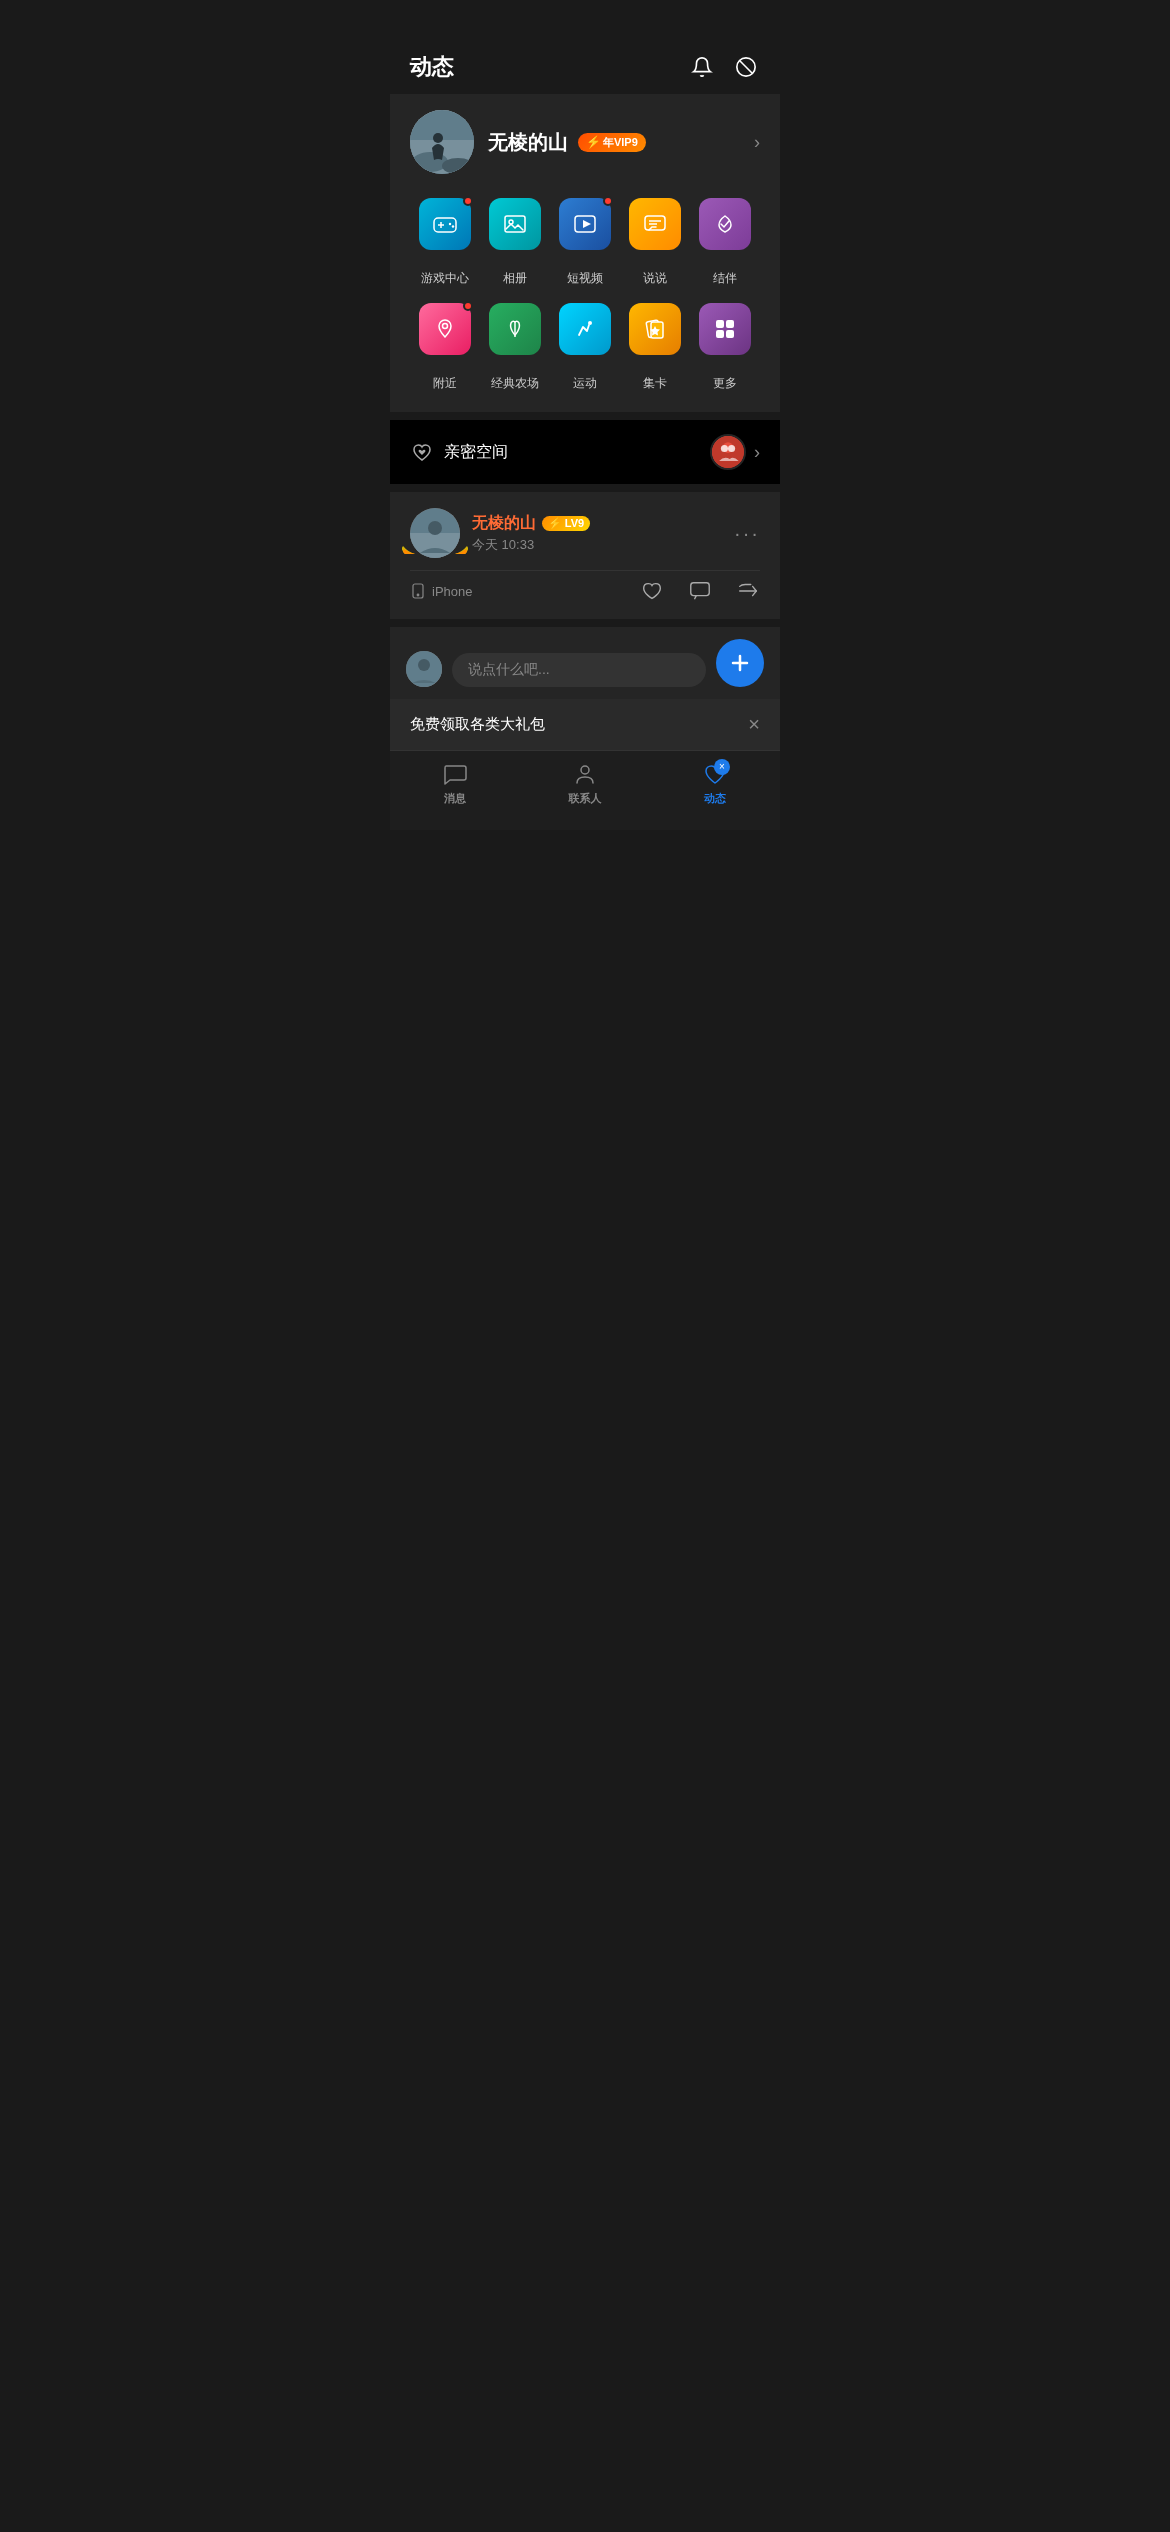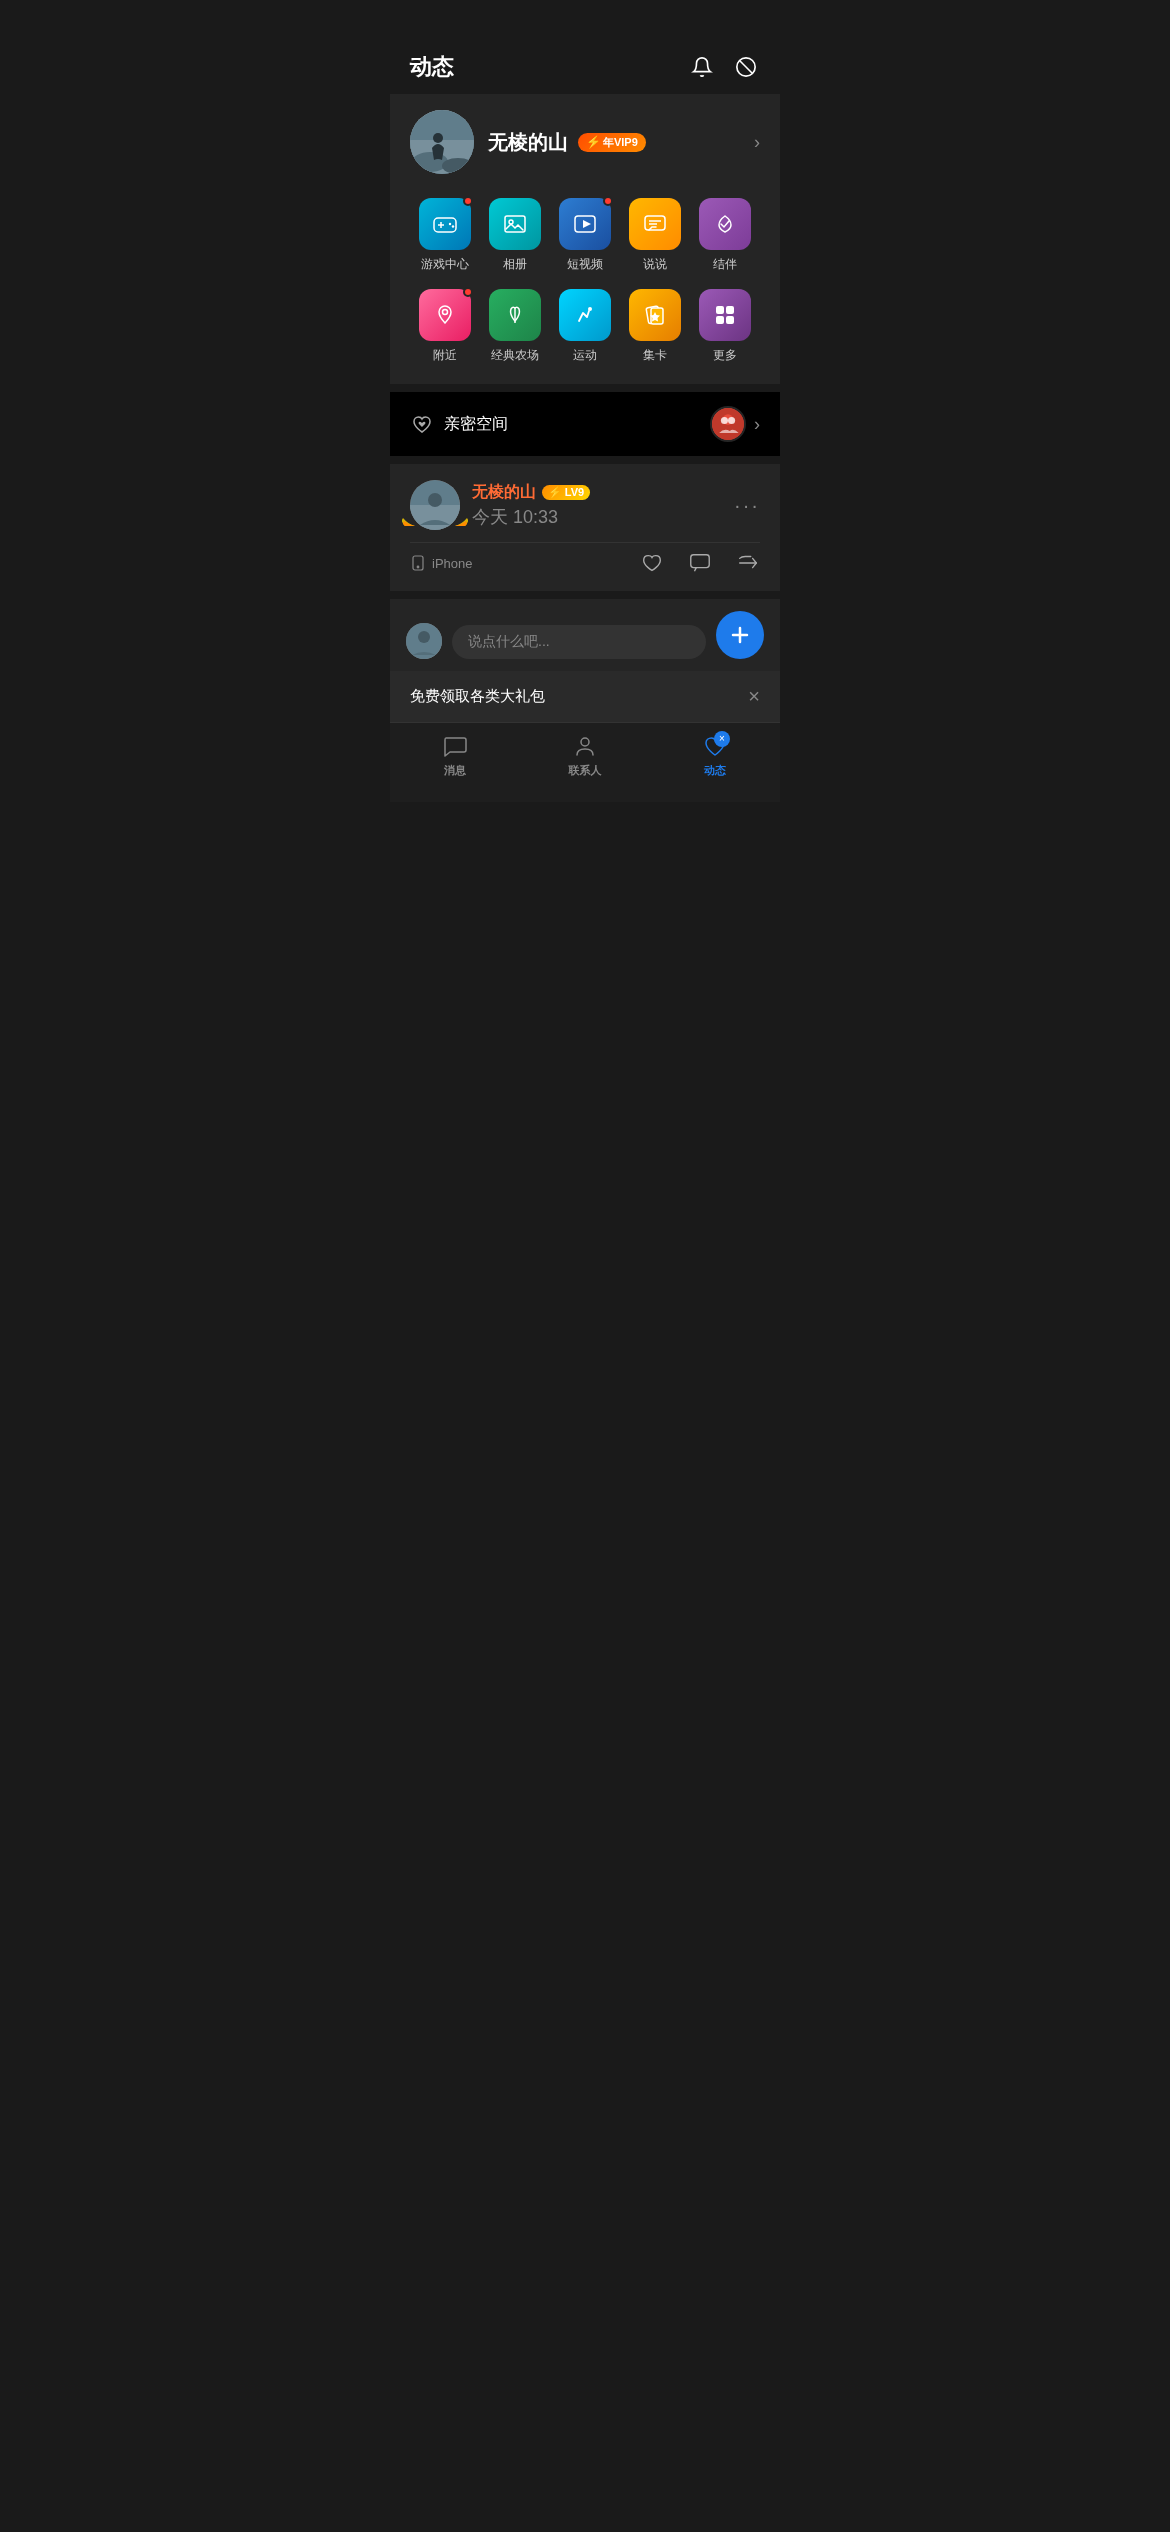--- a/index.html
+++ b/index.html
@@ -110,21 +110,21 @@
     
     .app-grid {
       display: grid;
       grid-template-columns: repeat(5, 1fr);
       gap: 8px 0;
     }
     .app-item {
       display: flex;
       flex-direction: column;
       align-items: center;
-      gap: 6px;
+      gap: 20px;
       cursor: pointer;
       padding: 4px 0;
     }
     .app-icon-wrapper {
       position: relative;
       width: 52px;
       height: 52px;
     }
     .app-icon {
       width: 52px;
@@ -243,21 +243,21 @@
     }
     .level-badge {
       background: linear-gradient(135deg, #ff8c00, #ffd700);
       border-radius: 8px;
       padding: 1px 6px;
       font-size: 11px;
       color: #fff;
       font-weight: 700;
     }
     .post-time {
-      font-size: 18px;
+      font-size: 13px;
       color: #888;
       margin-top: 2px;
     }
     .post-more {
       color: #888;
       font-size: 20px;
       cursor: pointer;
       letter-spacing: 2px;
     }
     .post-content {

